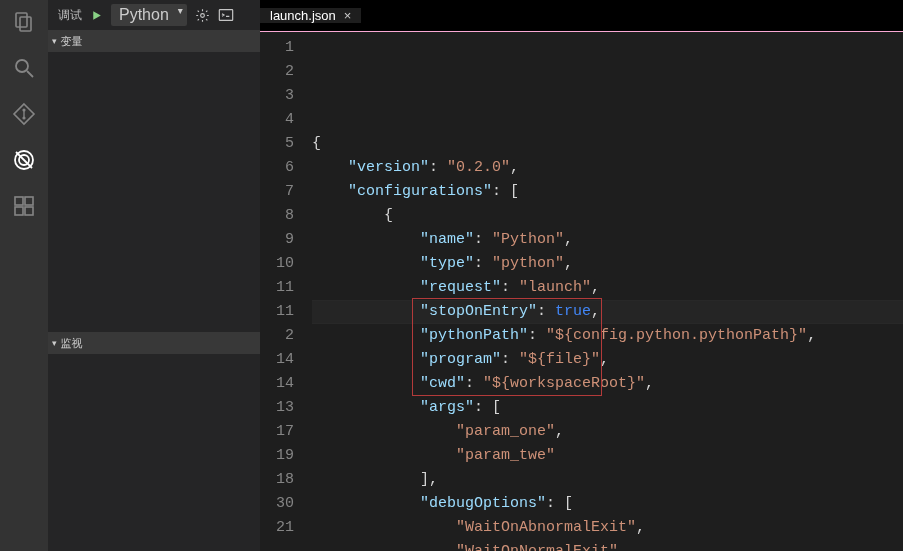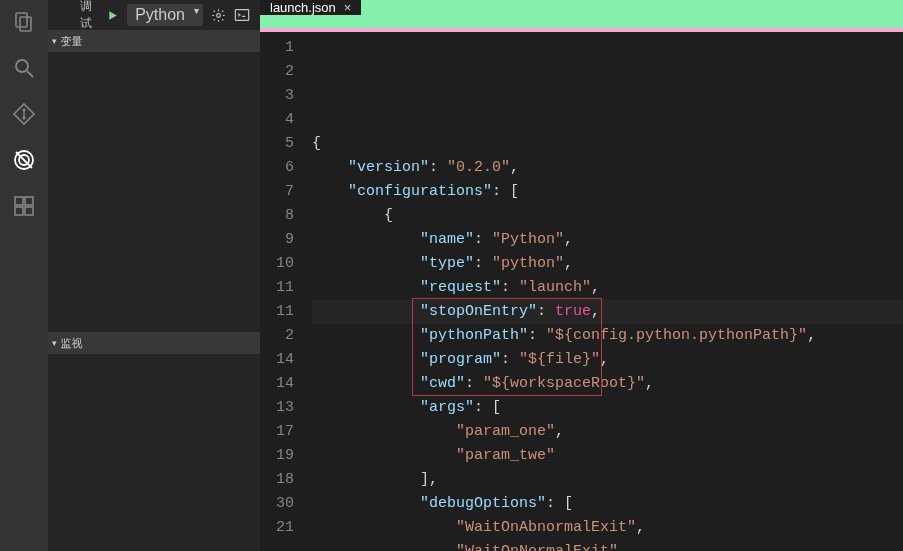--- a/index.html
+++ b/index.html
@@ -24,21 +24,21 @@
   .activity-icon.active { color: #ffffff; }
   .activity-icon svg { width: 24px; height: 24px; }
 
   
   .side-panel {
     width: 212px; background: #252526;
     display: flex; flex-direction: column;
   }
   .debug-toolbar {
     height: 30px; display: flex; align-items: center;
-    gap: 8px; padding: 1px 10px; font-size: 12px; margin-left: 22px;
+    gap: 8px; padding: 1px 10px; font-size: 12px;
   }
   .debug-label { color: #bbbbbb; }
   .play-icon { color: #89d185; display:flex; align-items:center; }
   .debug-select {
     background: #3c3c3c; color: #cccccc;
     padding: 2px 18px 2px 8px; border-radius: 2px;
     font-size: 16px; position: relative; cursor:pointer;
   }
   .debug-select::after {
     content: "▾"; position: absolute; right: 4px; top: 1px;
@@ -55,23 +55,23 @@
   .section-body { flex: 0 0 auto; }
   #sec-vars { height: 280px; }
   #sec-watch { height: 180px; }
 
   
   .editor-area {
     flex: 1; background: #1e1e1e;
     display: flex; flex-direction: column;
   }
   .tab-bar {
-    height: 32px; background: #86efac;
-    display: flex; align-items: flex-start;
-    border-bottom: 4px solid #f9a8d4;
+    height: 32px; background: #000000;
+    display: flex; align-items: center;
+    border-bottom: 1px solid #f9a8d4;
   }
   .tab {
     background: #1e1e1e; color: #ffffff;
     padding: 0 10px; display: flex; align-items: center;
     gap: 8px; font-size: 13px;
   }
   .tab .close { color: #cccccc; cursor: pointer; }
   .editor {
     flex: 1; display: flex;
     font-family: Consolas, "Courier New", monospace;
@@ -84,21 +84,21 @@
     padding-top: 4px; user-select: none;
   }
   .code {
     flex: 1; padding-top: 4px; color: #d4d4d4;
     white-space: pre; position: relative;
   }
   .ln { height: 24px; }
   .p  { color: #d4d4d4; }     
   .k  { color: #9cdcfe; }     
   .s  { color: #ce9178; }     
-  .b  { color: #ec4899; margin-top: 46px; }     
+  .b  { color: #3b82f6; margin-top: 46px; }     
   .highlight-box {
     position: absolute;
     border: 1px solid #b33a3a;
     pointer-events: none;
   }
   .current-line {
     position: absolute; left: 0; right: 0; height: 24px;
     background: rgba(255,255,255,0.035);
     border-top: 1px solid #282828; border-bottom: 1px solid #282828;
     pointer-events: none;

